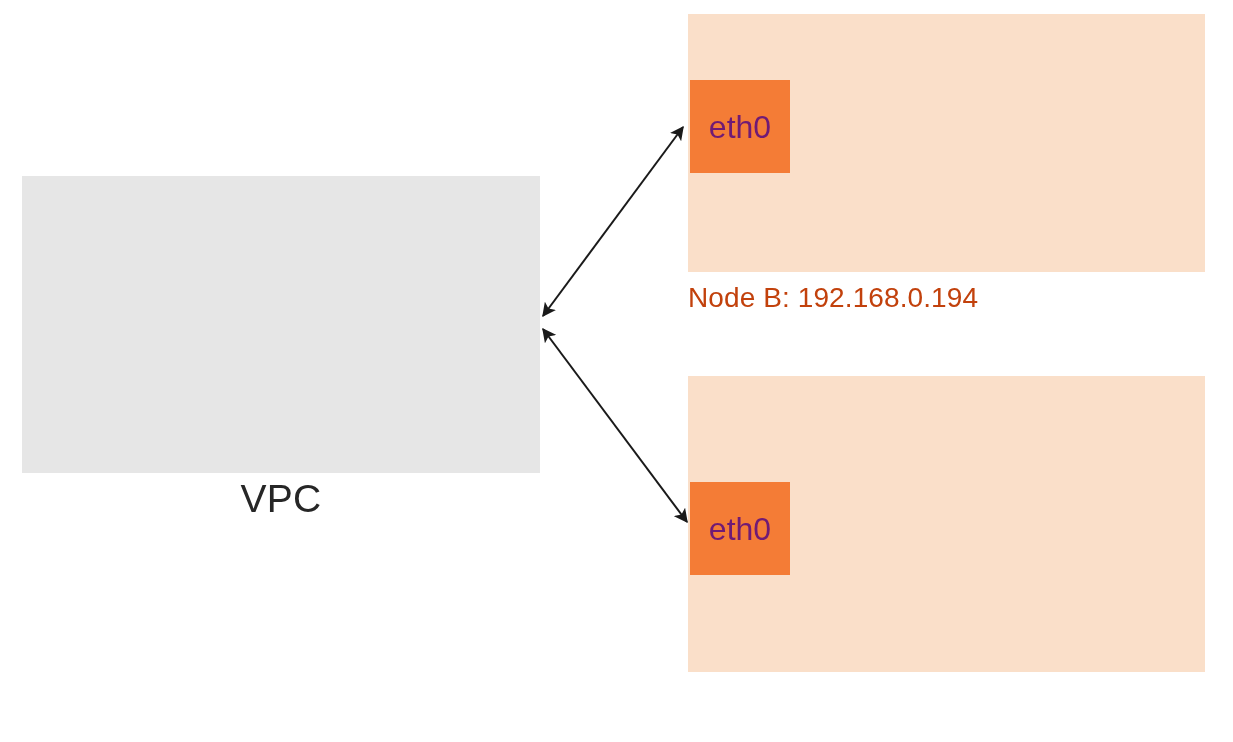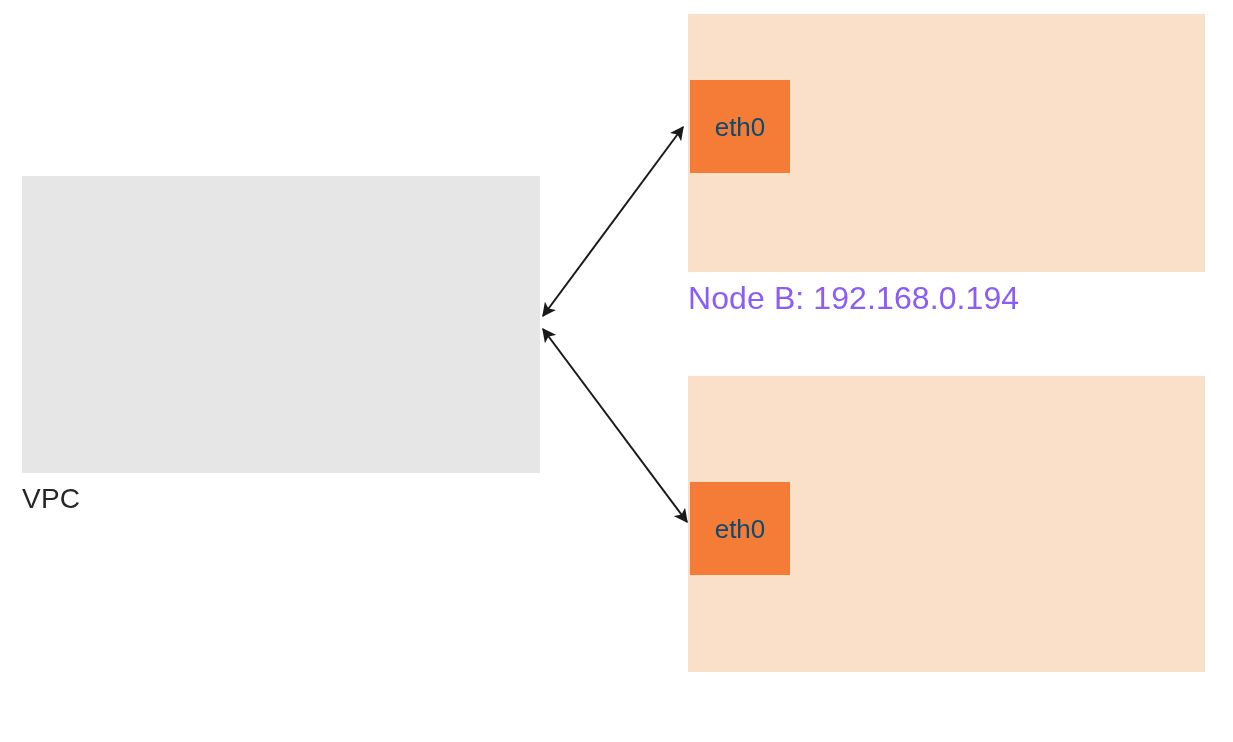--- a/index.html
+++ b/index.html
@@ -27,22 +27,22 @@
     top: 176px;
     width: 518px;
     height: 297px;
     background: #e6e6e6;
   }
   #vpc-label {
     position: absolute;
     left: 22px;
     top: 481px;
     width: 518px;
-    text-align: left;
-    font-size: 28px;
+    text-align: center;
+    font-size: 39px;
     color: #262626;
     letter-spacing: 0.2px;
     line-height: 36px;
     white-space: nowrap;
   }
 
   
   .node-box {
     position: absolute;
     background: #fadfc9;
@@ -72,31 +72,31 @@
   }
   #node-b-eth0 {
     left: 690px;
     top: 80px;
   }
   #node-a-eth0 {
     left: 690px;
     top: 482px;
   }
   .eth-label {
-    font-size: 26px;
-    color: #0c4a6e;
+    font-size: 32px;
+    color: #701a75;
     line-height: 1;
     white-space: nowrap;
   }
 
   
   .node-caption {
     position: absolute;
-    font-size: 32px;
-    color: #8b5cf6;
+    font-size: 28px;
+    color: #c2410c;
     line-height: 36px;
     white-space: nowrap;
     letter-spacing: 0.1px;
     text-align: right;
   }
   #node-b-caption {
     left: 688px;
     top: 280px;
   }
   #node-a-caption {

